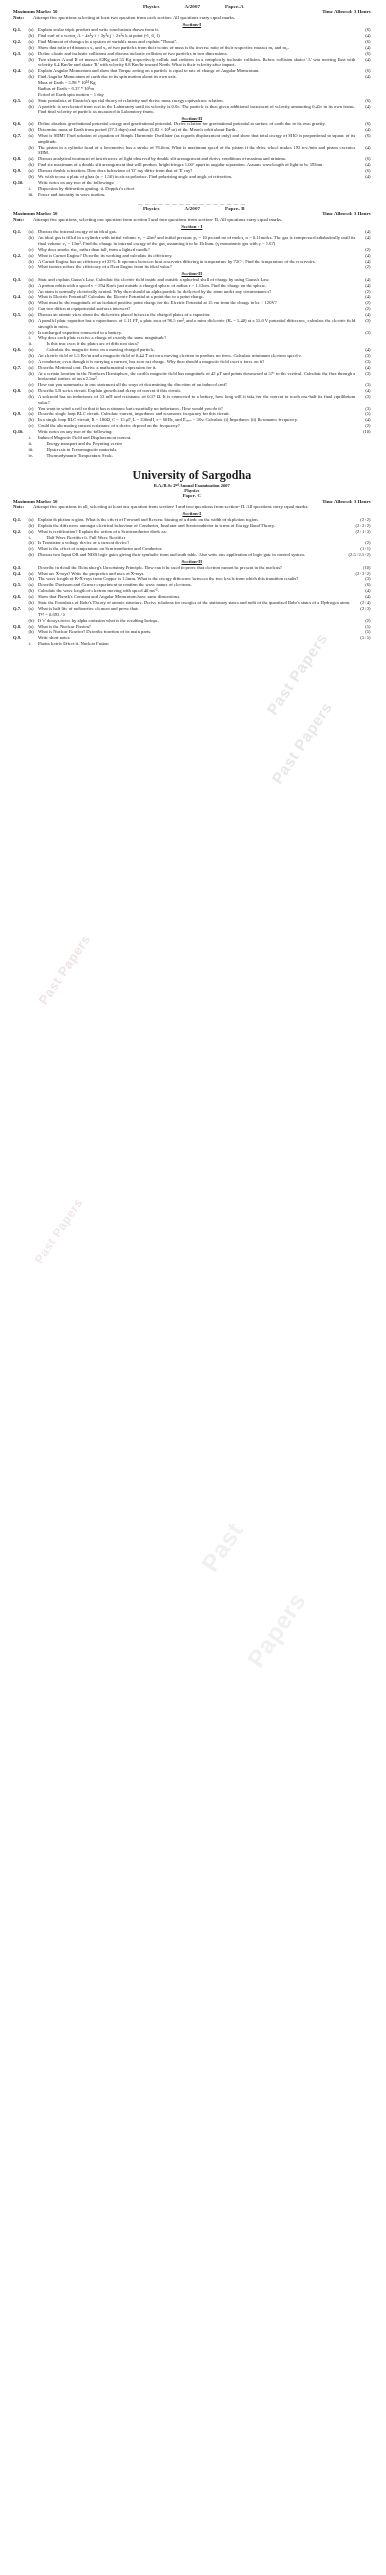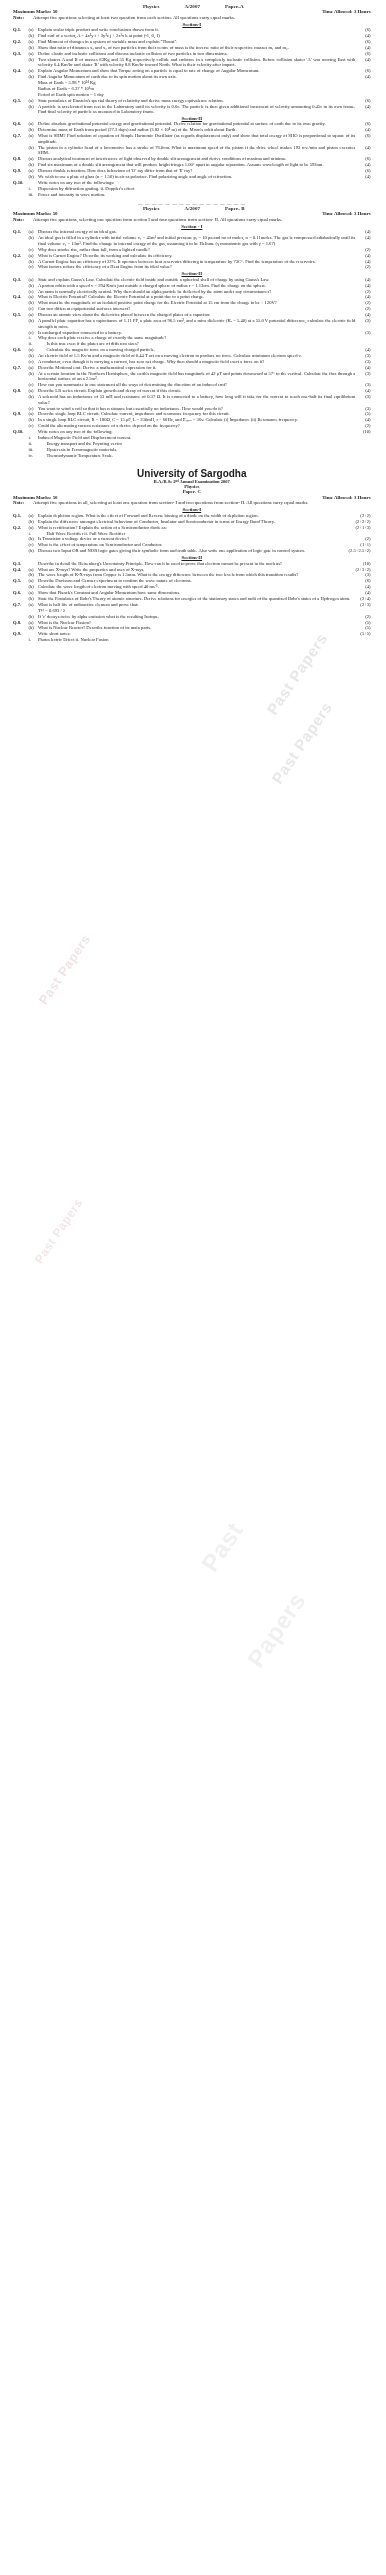--- a/index.html
+++ b/index.html
@@ -74,23 +74,23 @@
     text-align:center;
     font-size:4.5px;
     letter-spacing:0.6px;
   }
   
   .uni{
     text-align:center;
     margin-top:3.6px;
   }
   .uni .name{
-    font-size:10px;
+    font-size:12px;
     font-weight:bold;
-    font-family:Liberation Sans, sans-serif;
+    font-family:Liberation Serif, serif;
   }
   .uni .meta{font-size:4.5px;font-weight:bold;margin-top:0.6px;}
   .uni .meta2{font-size:4.8px;font-weight:bold;}
   
   .wm{
     position:absolute;
     color:rgba(120,120,120,.18);
     font-weight:bold;
     font-family:"Liberation Sans", sans-serif;
     transform:rotate(-56deg);

